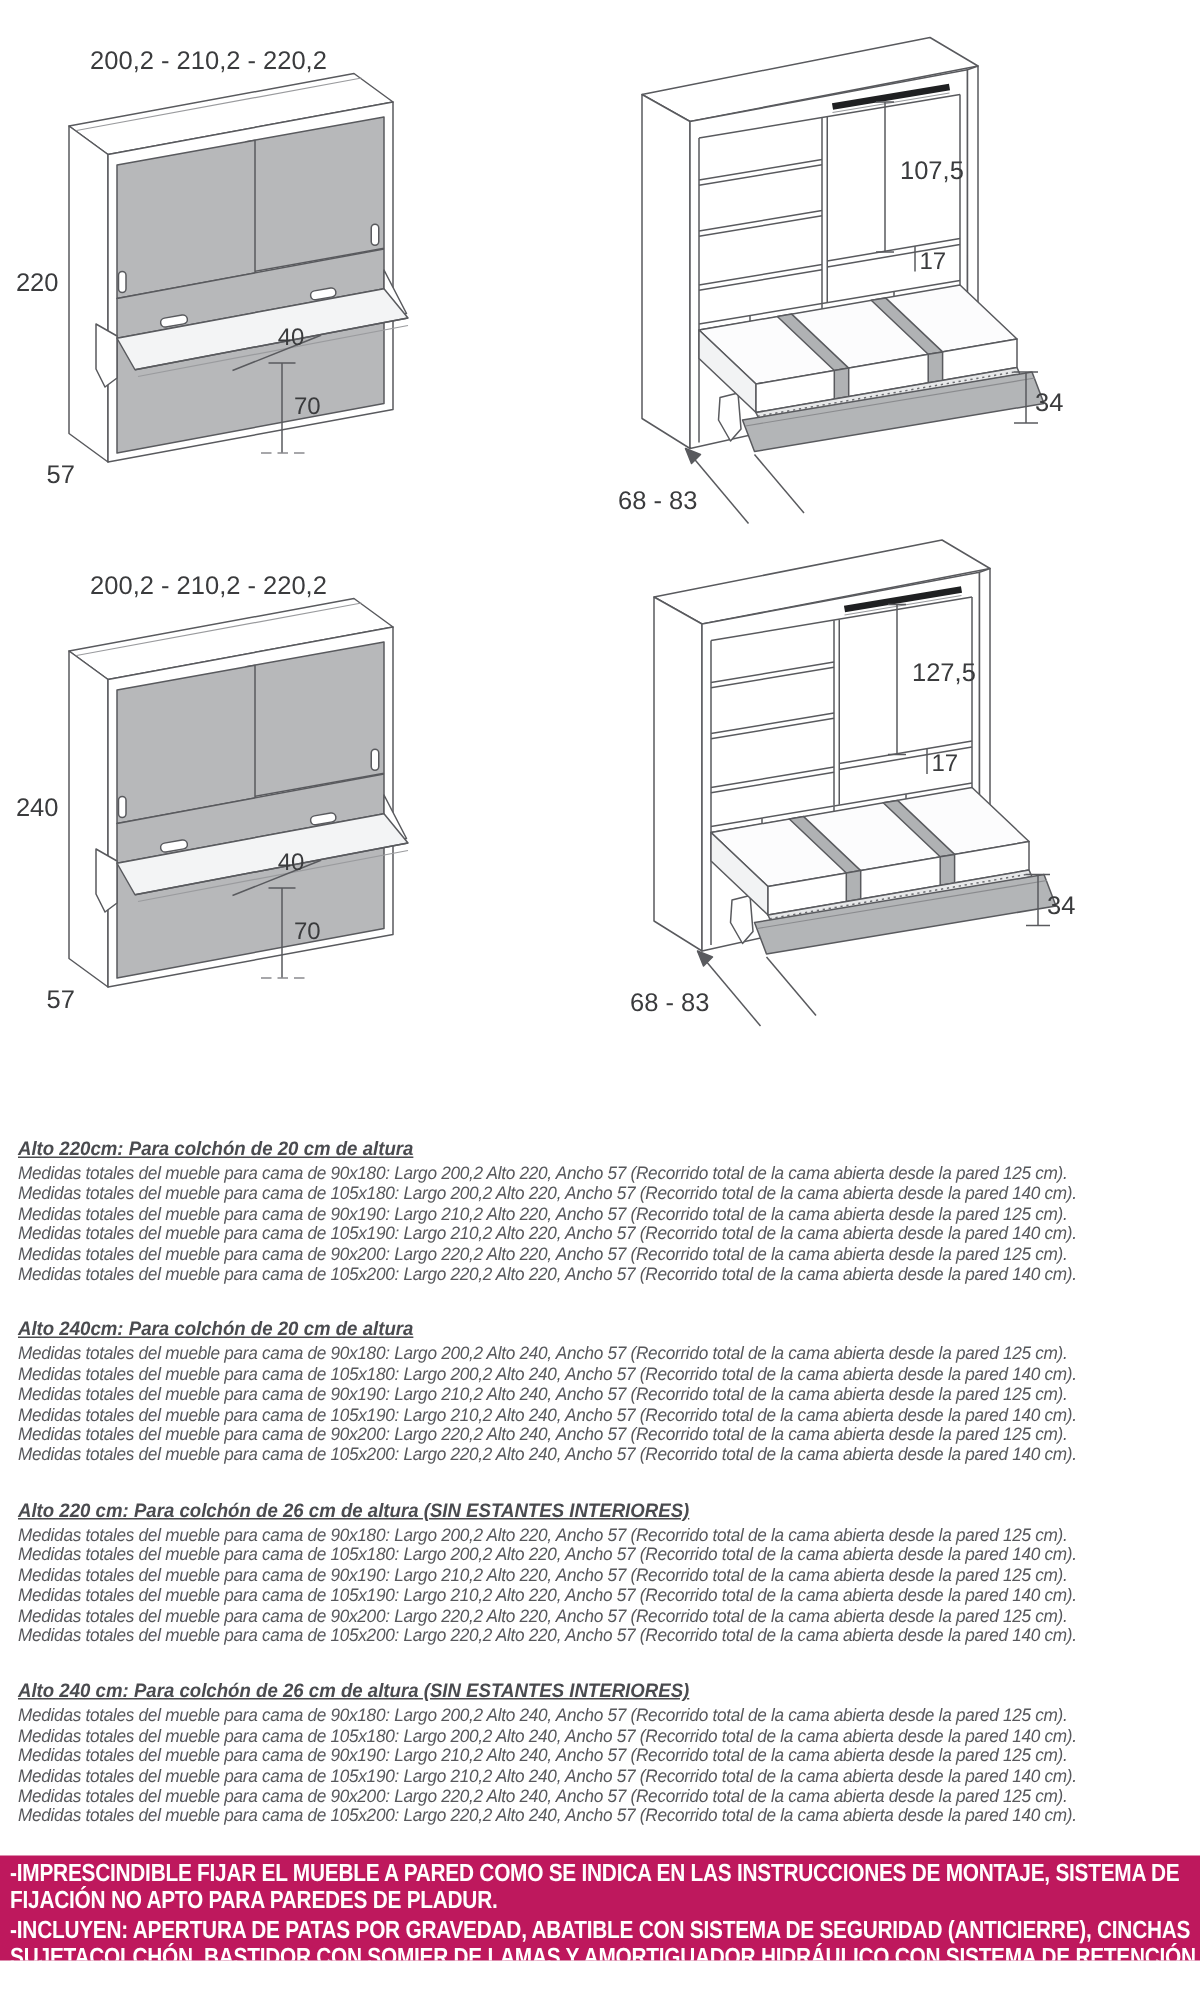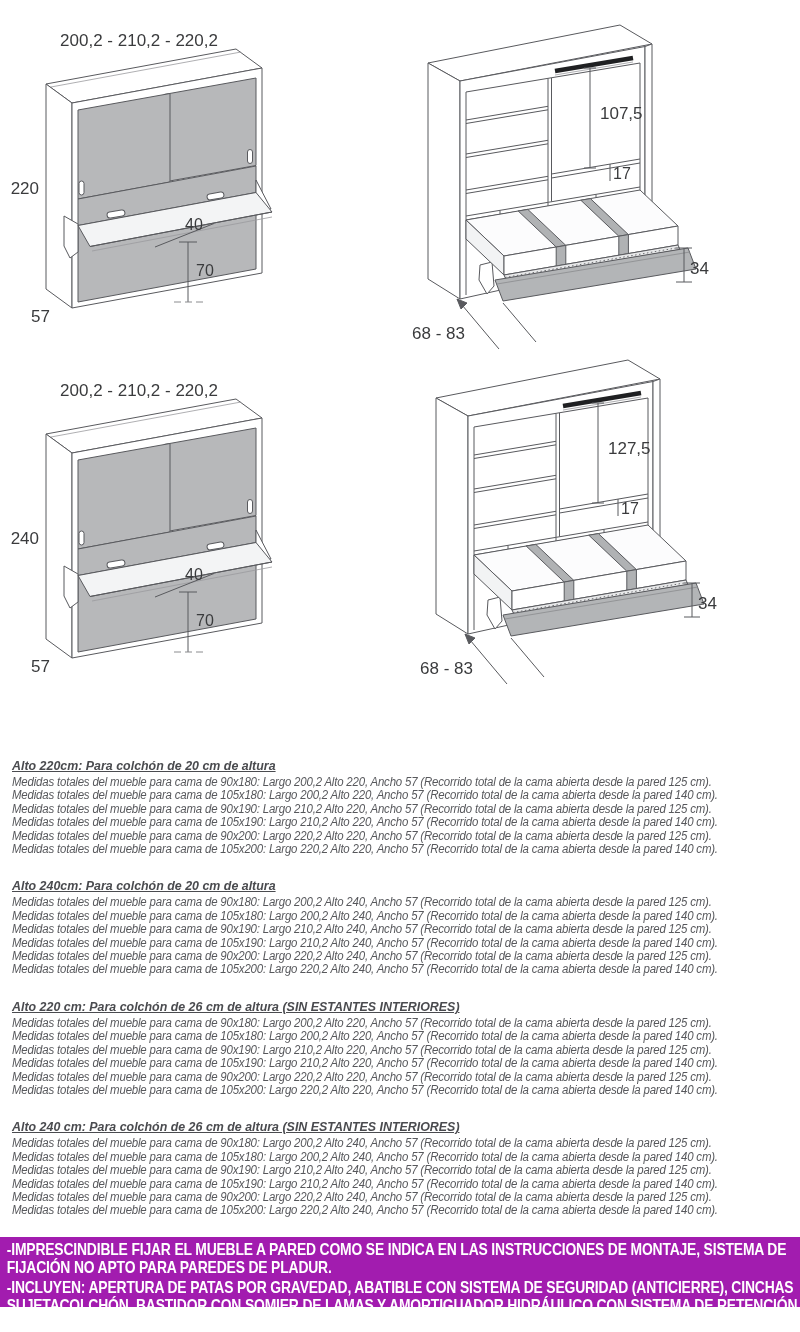--- a/index.html
+++ b/index.html
@@ -13,21 +13,21 @@
 
   .sections{position:absolute;left:12px;top:758px;width:788px;}
   .sections-inner{width:835px;transform:scaleX(0.955);transform-origin:0 0;}
   .spec-section{margin:0 0 22px 0;}
   .spec-heading{font-size:13px;line-height:15px;font-weight:bold;font-style:italic;
       text-decoration:underline;color:#4a4b4f;margin:0 0 3px 0;white-space:nowrap;}
   .spec-line{font-size:12px;line-height:13.4px;font-style:italic;color:#57585c;
       letter-spacing:-0.2px;margin:0;white-space:nowrap;}
 
   .footer-notes{position:absolute;left:0;top:1237px;width:800px;height:70px;
-      background:#a21caf;overflow:hidden;}
+      background:#be185d;overflow:hidden;}
   .footer-inner{width:950px;transform:scaleX(0.842);transform-origin:0 0;padding:4px 8px 0 8px;}
   .footer-note{font-size:16.5px;line-height:17.5px;font-weight:bold;color:#ffffff;
       margin:0 0 3px 0;letter-spacing:-0.2px;}
 </style>
 </head>
 <body>
 
 <div class="page">
 
   <div class="drawing" style="left:8px;top:18px;">

